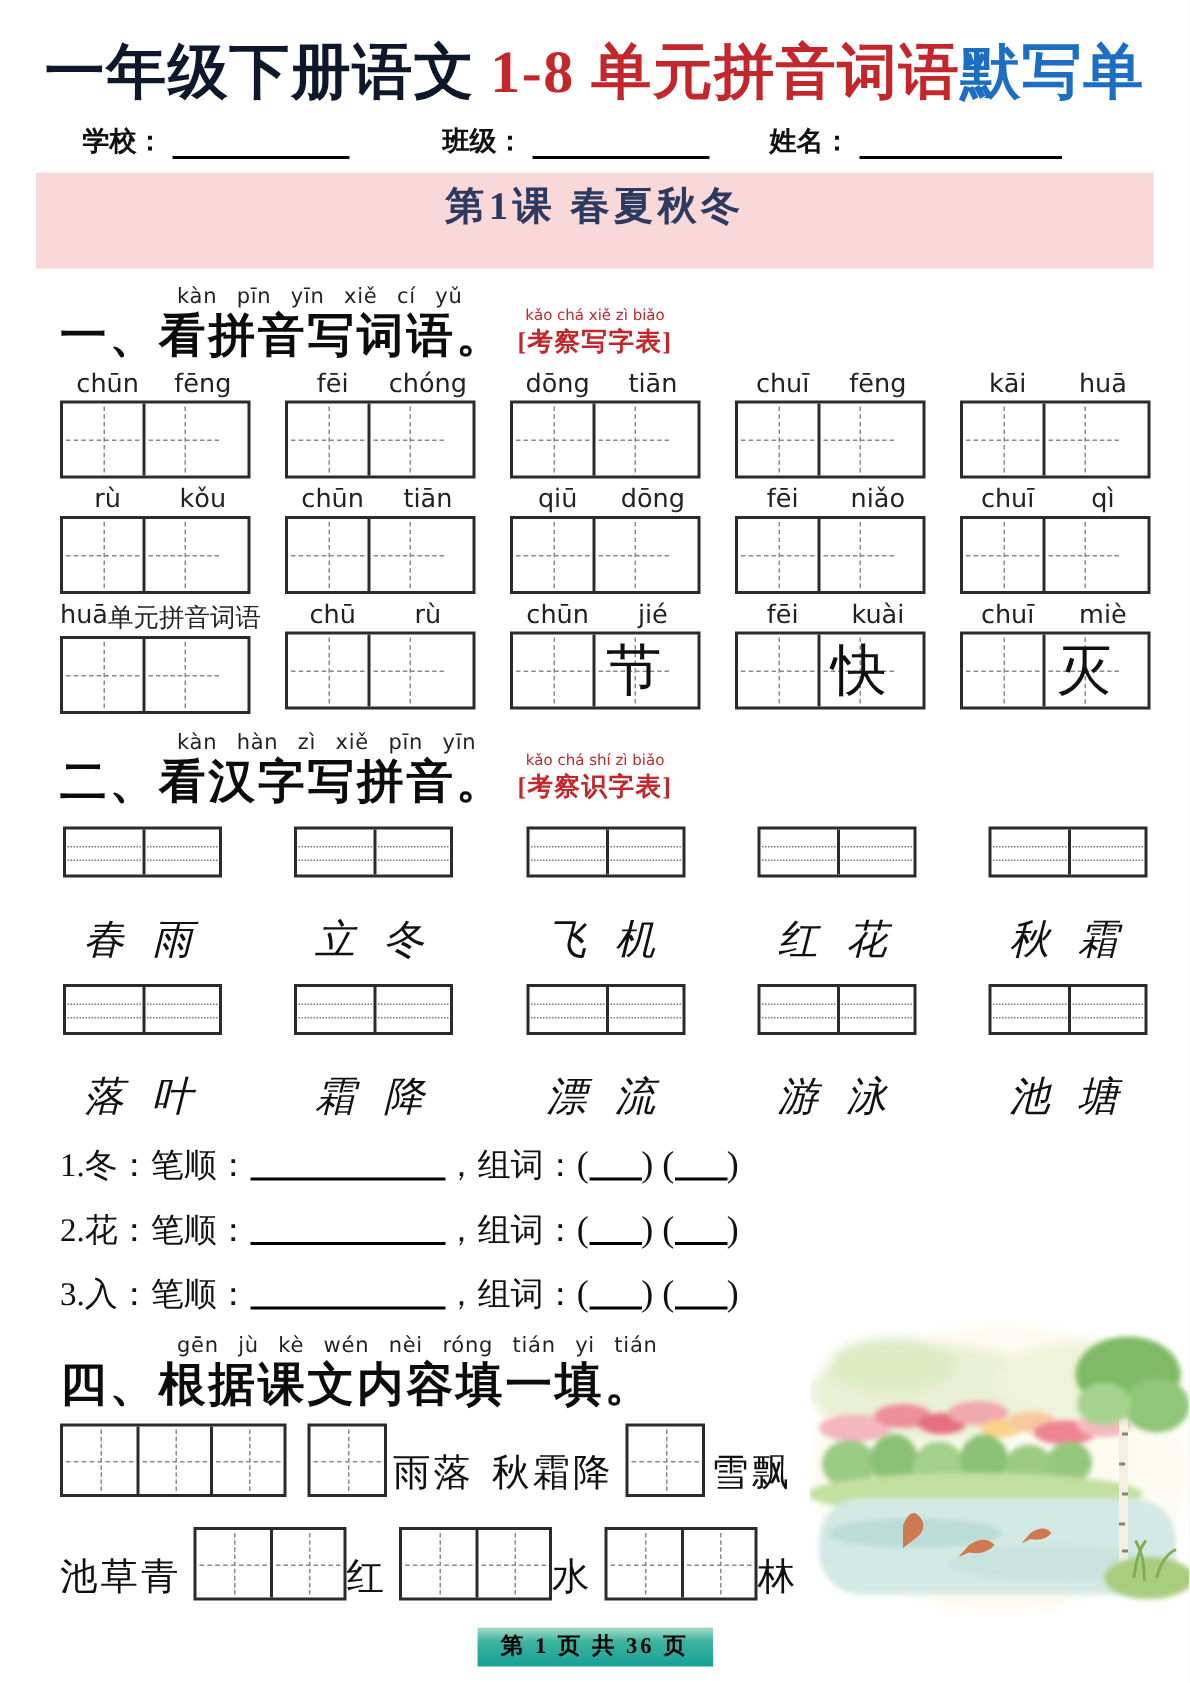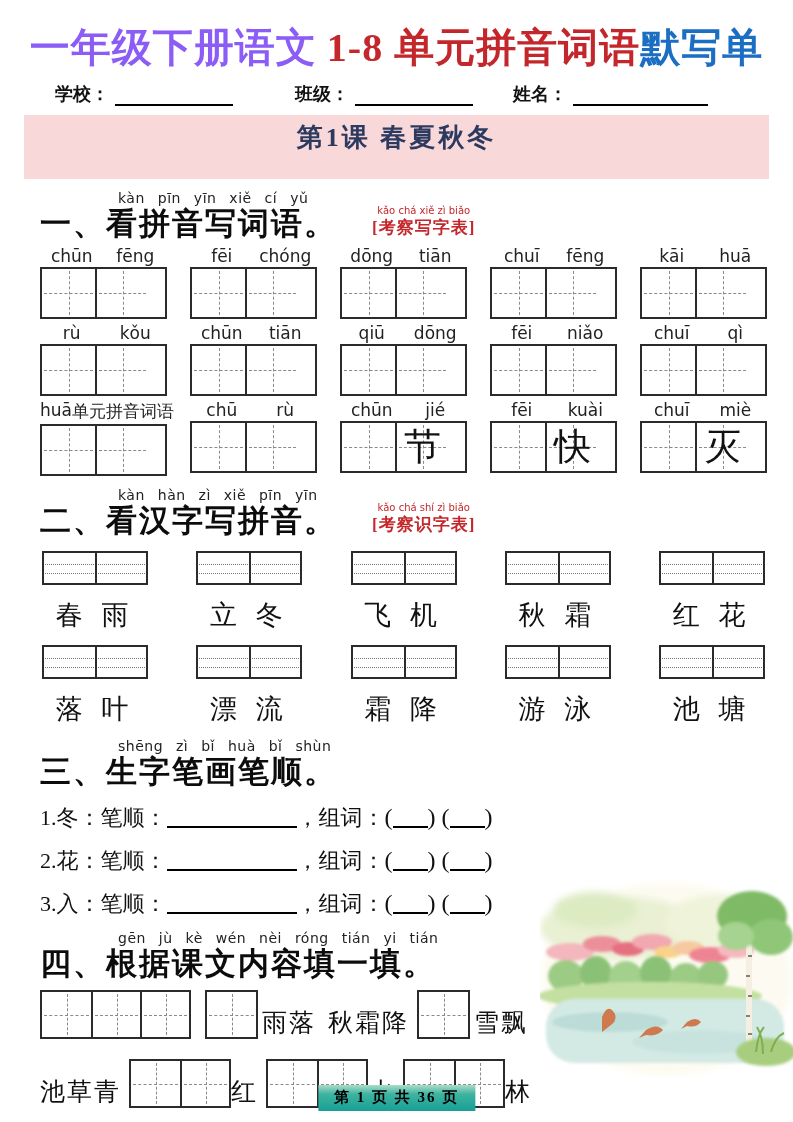--- a/index.html
+++ b/index.html
@@ -1,38 +1,38 @@
 <!DOCTYPE html>
 <html><head>
 <meta charset="utf-8">
 <style>
   * { margin:0; padding:0; box-sizing:border-box; }
   body { background:#e8e8e8; font-family:"Liberation Serif", serif; }
   .page { width:793px; height:1122px; background:#fff; margin:0 auto; position:relative; overflow:hidden; }
 
   
   .main-title { margin-top:24px; text-align:center; font-size:40px; font-weight:700; letter-spacing:1px; line-height:1.2; white-space:nowrap; }
-  .t-black { color:#8b5cf6; margin-right:10px; }
+  .t-black { color:#0f172a; margin-right:10px; }
   .t-red   { color:#c3272b; }
   .t-blue  { color:#1b6ec2; }
 
   
   .info-line { margin:10px 40px 0 55px; font-size:18px; font-weight:700; color:#111; display:flex; align-items:flex-end; }
   .info-label { white-space:nowrap; }
   .blank { display:inline-block; border-bottom:2px solid #000; height:20px; }
   .b-school { width:118px; margin-right:62px; margin-left:6px; }
   .b-class  { width:118px; margin-right:40px; margin-left:6px; }
   .b-name   { width:135px; margin-left:6px; }
 
   
   .lesson-banner { margin:9px 24px 0 24px; background:#f9d8da; color:#2d3a5f; text-align:center; font-size:26px; font-weight:700; letter-spacing:3px; padding:5px 0 24px; }
 
   
   .section { margin:0 26px 0 40px; }
-  .sec-head { display:flex; align-items:flex-end; margin-top:12px;gap:27px; }
+  .sec-head { display:flex; align-items:flex-end; margin-top:12px; }
   .head-pinyin { font-family:"DejaVu Sans", sans-serif; font-size:14px; color:#222; margin-left:78px; word-spacing:8px; letter-spacing:0.5px; line-height:1.1; }
   .head-title { font-size:31px; font-weight:700; color:#0c0c0c; letter-spacing:2px; line-height:1.15; }
   .head-tag { margin-left:8px; margin-bottom:3px; text-align:center; }
   .tag-pinyin { font-family:"DejaVu Sans", sans-serif; font-size:10px; color:#c3272b; line-height:1; }
   .tag-text { font-size:17px; color:#c3272b; font-weight:700; letter-spacing:1px; }
 
   
   .grid-row { display:flex; justify-content:space-between; margin-top:4px; }
   .wunit { width:127px; display:flex; flex-direction:column; }
   .wpy { display:flex; font-family:"DejaVu Sans", sans-serif; font-size:17px; color:#222; margin-bottom:1px; }
@@ -44,21 +44,21 @@
   .tcell::after  { content:""; position:absolute; top:50%; left:2px; right:2px; border-top:1.5px dashed #8a8a8a; }
   .fill { position:absolute; inset:0; display:flex; align-items:center; justify-content:center; font-size:37px; color:#111; z-index:2; }
 
   
   .punit { width:110px; display:flex; flex-direction:column; align-items:center; margin-top:8px; }
   .pbox { display:flex; border:2px solid #2b2b2b; }
   .pcell { width:51px; height:30px; position:relative; border-left:2px solid #2b2b2b; }
   .pcell:first-child { border-left:none; }
   .pcell::before { content:""; position:absolute; top:36%; left:1px; right:1px; border-top:1.5px dotted #777; }
   .pcell::after  { content:""; position:absolute; top:66%; left:1px; right:1px; border-top:1.5px dotted #777; }
-  .pchars { margin-top:12px; font-size:27px; color:#111; letter-spacing:6px; white-space:nowrap; }
+  .pchars { margin-top:23px; font-size:27px; color:#111; letter-spacing:6px; white-space:nowrap;font-style:italic; }
 
   
   .s3item { margin-top:13px; font-size:22px; color:#111; white-space:nowrap; }
   .blank-long  { display:inline-block; width:130px; border-bottom:2px solid #000; height:22px; vertical-align:-3px; }
   .blank-short { display:inline-block; width:35px;  border-bottom:2px solid #000; height:22px; vertical-align:-3px; }
   .paren { font-size:24px; }
   .paren.po2 { margin-left:6px; }
 
   
   .s4row { display:flex; align-items:flex-end; margin-top:8px; }
@@ -359,77 +359,71 @@
             <div class="pcell"></div>
             <div class="pcell"></div>
           </div>
         <div class="pchars">飞 机</div>
       </div>
       <div class="punit">
         <div class="pbox">
             <div class="pcell"></div>
             <div class="pcell"></div>
           </div>
+        <div class="pchars">红 花</div>
+      </div>
+      <div class="punit">
+        <div class="pbox">
+            <div class="pcell"></div>
+            <div class="pcell"></div>
+          </div>
         <div class="pchars">秋 霜</div>
       </div>
-      <div class="punit">
-        <div class="pbox">
-            <div class="pcell"></div>
-            <div class="pcell"></div>
-          </div>
-        <div class="pchars">红 花</div>
-      </div>
     </div>
 
     <div class="grid-row">
       <div class="punit">
         <div class="pbox">
             <div class="pcell"></div>
             <div class="pcell"></div>
           </div>
         <div class="pchars">落 叶</div>
       </div>
       <div class="punit">
         <div class="pbox">
             <div class="pcell"></div>
             <div class="pcell"></div>
           </div>
+        <div class="pchars">霜 降</div>
+      </div>
+      <div class="punit">
+        <div class="pbox">
+            <div class="pcell"></div>
+            <div class="pcell"></div>
+          </div>
         <div class="pchars">漂 流</div>
       </div>
       <div class="punit">
         <div class="pbox">
             <div class="pcell"></div>
             <div class="pcell"></div>
           </div>
-        <div class="pchars">霜 降</div>
-      </div>
-      <div class="punit">
-        <div class="pbox">
-            <div class="pcell"></div>
-            <div class="pcell"></div>
-          </div>
         <div class="pchars">游 泳</div>
       </div>
       <div class="punit">
         <div class="pbox">
             <div class="pcell"></div>
             <div class="pcell"></div>
           </div>
         <div class="pchars">池 塘</div>
       </div>
     </div>
   </div>
 
   <div class="section">
-    <div class="sec-head">
-      <div>
-        <div class="head-pinyin">shēng zì bǐ huà bǐ shùn</div>
-        <div class="head-title">三、生字笔画笔顺。</div>
-      </div>
-    </div>
 
     <div class="s3item">
       <span>1.冬：笔顺：</span><span class="blank-long"></span><span>，组词：</span><span class="paren">(</span><span class="blank-short"></span><span class="paren">)</span><span class="paren po2">(</span><span class="blank-short"></span><span class="paren">)</span>
     </div>
     <div class="s3item">
       <span>2.花：笔顺：</span><span class="blank-long"></span><span>，组词：</span><span class="paren">(</span><span class="blank-short"></span><span class="paren">)</span><span class="paren po2">(</span><span class="blank-short"></span><span class="paren">)</span>
     </div>
     <div class="s3item">
       <span>3.入：笔顺：</span><span class="blank-long"></span><span>，组词：</span><span class="paren">(</span><span class="blank-short"></span><span class="paren">)</span><span class="paren po2">(</span><span class="blank-short"></span><span class="paren">)</span>
     </div>

